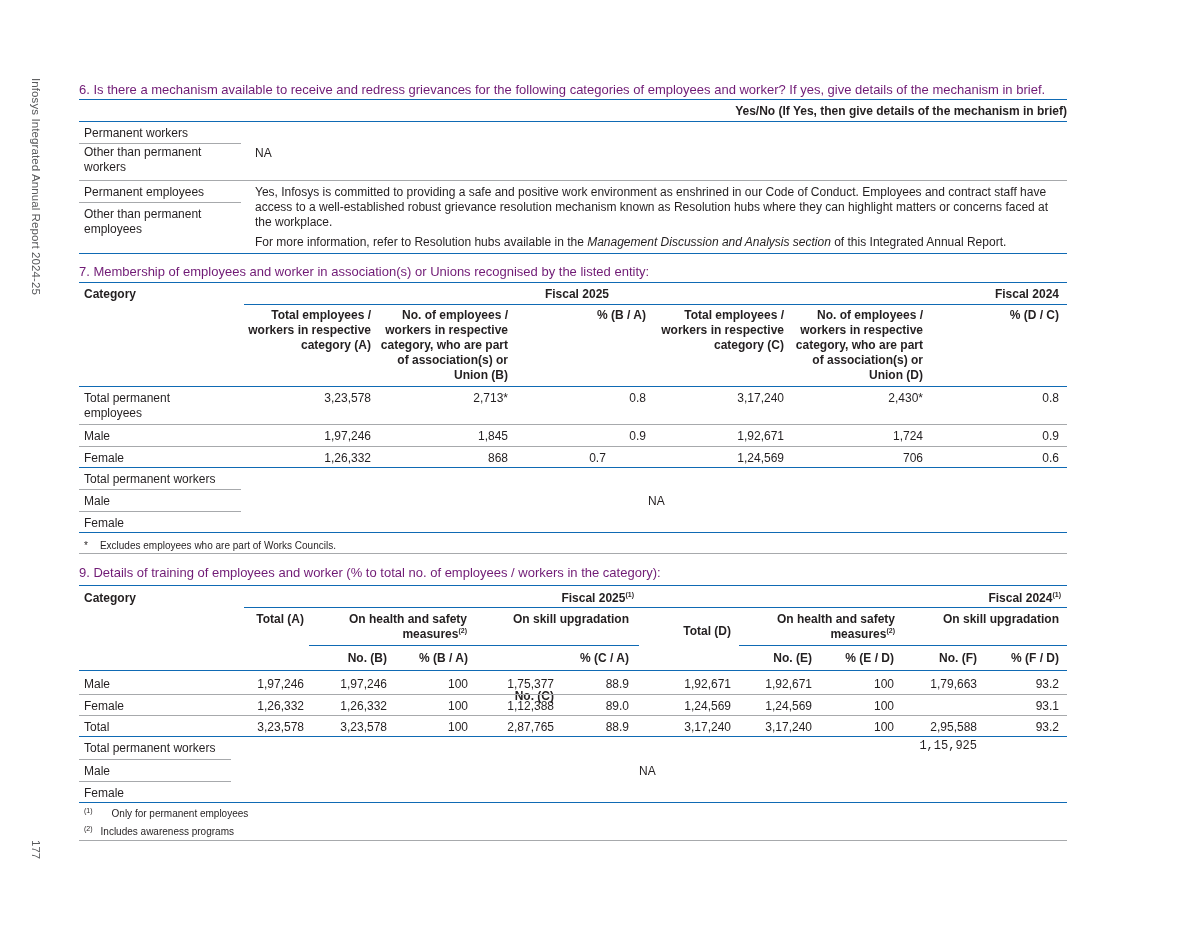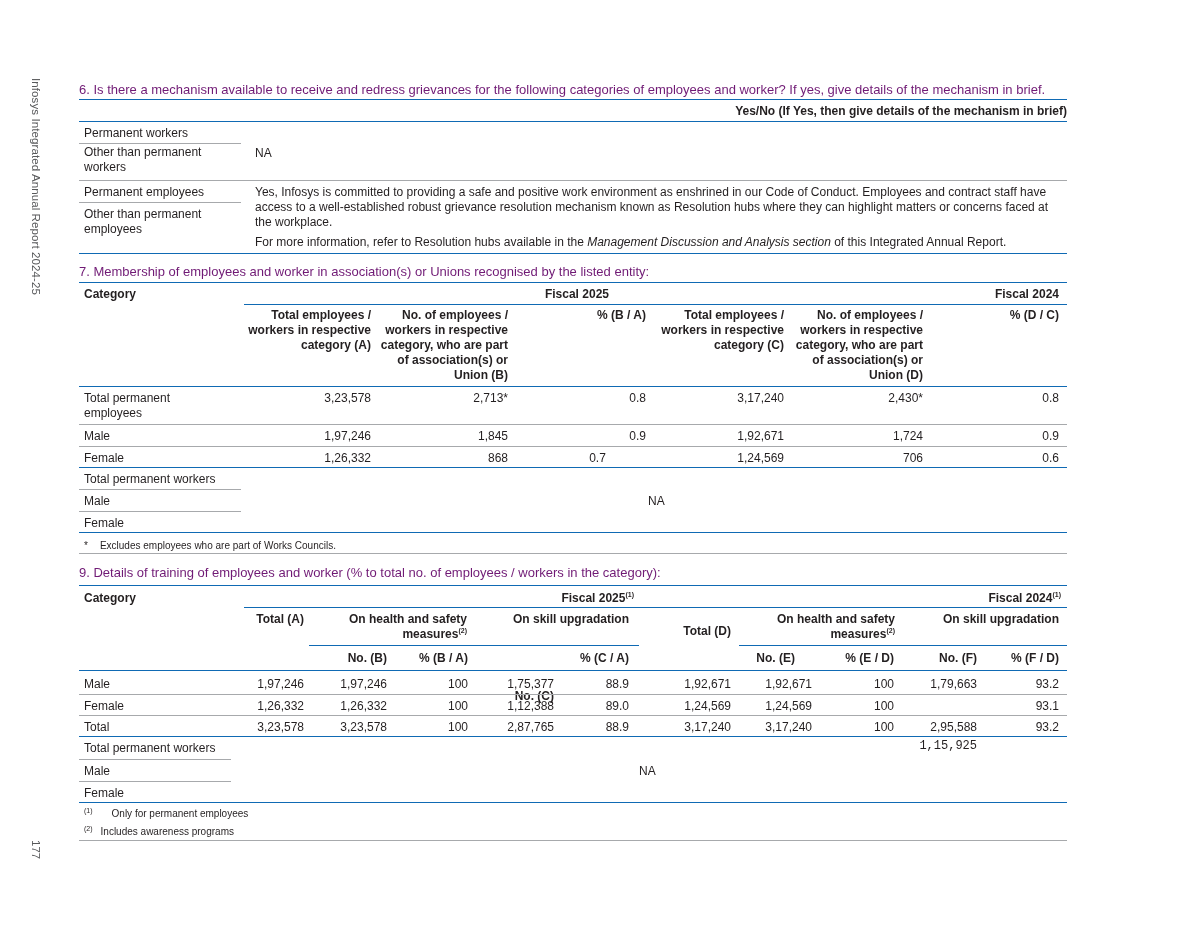--- a/index.html
+++ b/index.html
@@ -131,21 +131,21 @@
   <div class="t b r wrap" style="left:675px; width:141px; top:612px;"><span>On health and safety measures</span><sup>(2)</sup></div>
   <div class="t b r" style="left:840px; width:140px; top:612px;">On skill upgradation</div>
 
   <div class="rule rule-blue" style="top:645px; left:230px; width:330px;"></div>
   <div class="rule rule-blue" style="top:645px; left:660px; width:328px;"></div>
 
   <div class="t b r" style="left:240px; width:68px; top:651px;">No. (B)</div>
   <div class="t b r" style="left:315px; width:74px; top:651px;">% (B / A)</div>
   <div class="t b r" style="left:400px; width:75px; top:651px;margin-top:38px;">No. (C)</div>
   <div class="t b r" style="left:480px; width:70px; top:651px;">% (C / A)</div>
-  <div class="t b r" style="left:648px; width:68px; top:651px;">No. (E)</div>
+  <div class="t b r" style="left:665px; width:68px; top:651px;">No. (E)</div>
   <div class="t b r" style="left:740px; width:75px; top:651px;">% (E / D)</div>
   <div class="t b r" style="left:825px; width:73px; top:651px;">No. (F)</div>
   <div class="t b r" style="left:905px; width:75px; top:651px;">% (F / D)</div>
   <div class="rule rule-blue" style="top:670px;"></div>
 
   <div id="s8rows">
       <div>
         <div class="t" style="left: 5px; top: 677px;">Male</div>
         <div class="t r" style="left: 165px; width: 60px; top: 677px;">1,97,246</div>
         <div class="t r" style="left: 240px; width: 68px; top: 677px;">1,97,246</div>

